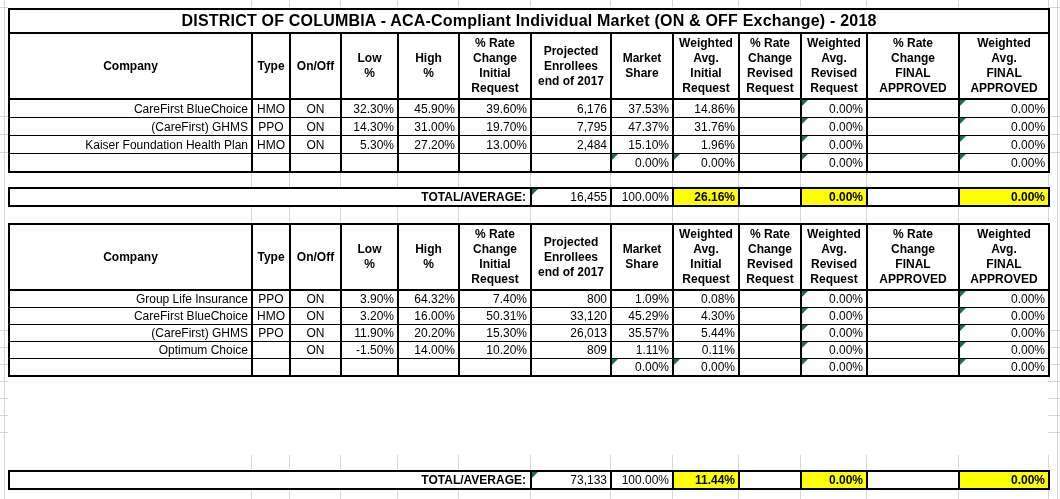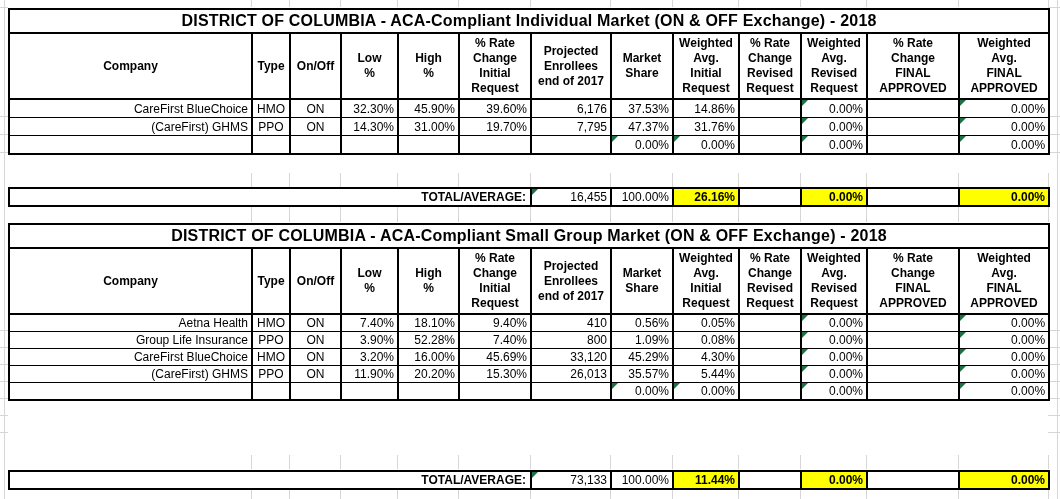--- a/index.html
+++ b/index.html
@@ -222,20 +222,35 @@
             <td class="al-r">19.70%</td>
             <td class="al-r">7,795</td>
             <td class="al-r">47.37%</td>
             <td class="al-r">31.76%</td>
             <td class="al-r"></td>
             <td class="al-r flag">0.00%</td>
             <td class="al-r"></td>
             <td class="al-r flag">0.00%</td>
           </tr>
           <tr>
+            <td class="al-r">Kaiser Foundation Health Plan</td>
+            <td class="al-c">HMO</td>
+            <td class="al-c">ON</td>
+            <td class="al-r">5.30%</td>
+            <td class="al-r">27.20%</td>
+            <td class="al-r">13.00%</td>
+            <td class="al-r">2,484</td>
+            <td class="al-r">15.10%</td>
+            <td class="al-r">1.96%</td>
+            <td class="al-r"></td>
+            <td class="al-r flag">0.00%</td>
+            <td class="al-r"></td>
+            <td class="al-r flag">0.00%</td>
+          </tr>
+          <tr>
             <td class="al-r"></td>
             <td class="al-c"></td>
             <td class="al-c"></td>
             <td class="al-r"></td>
             <td class="al-r"></td>
             <td class="al-r"></td>
             <td class="al-r"></td>
             <td class="al-r flag">0.00%</td>
             <td class="al-r flag">0.00%</td>
             <td class="al-r"></td>
@@ -285,23 +300,20 @@
           <col style="width:72px">
         <col style="width:80px">
           <col style="width:62px">
           <col style="width:66px">
         <col style="width:62px">
           <col style="width:66px">
           <col style="width:92px">
           <col style="width:90px">
       </colgroup>
       <thead>
-        <tr>
-          <th class="title-cell" colspan="13">DISTRICT OF COLUMBIA - ACA-Compliant Small Group Market (ON &amp; OFF Exchange) - 2018</th>
-        </tr>
         <tr class="head-row">
           <th>Company</th>
           <th>Type</th>
           <th>On/Off</th>
           <th>Low
 %</th>
           <th>High
 %</th>
           <th>% Rate
 Change
@@ -329,56 +341,41 @@
 FINAL
 APPROVED</th>
           <th>Weighted
 Avg.
 FINAL
 APPROVED</th>
         </tr>
       </thead>
       <tbody class="data">
           <tr>
-            <td class="al-r">Aetna Health</td>
-            <td class="al-c">HMO</td>
-            <td class="al-c">ON</td>
-            <td class="al-r">7.40%</td>
-            <td class="al-r">18.10%</td>
-            <td class="al-r">9.40%</td>
-            <td class="al-r">410</td>
-            <td class="al-r">0.56%</td>
-            <td class="al-r">0.05%</td>
-            <td class="al-r"></td>
-            <td class="al-r flag">0.00%</td>
-            <td class="al-r"></td>
-            <td class="al-r flag">0.00%</td>
-          </tr>
-          <tr>
             <td class="al-r">Group Life Insurance</td>
             <td class="al-c">PPO</td>
             <td class="al-c">ON</td>
             <td class="al-r">3.90%</td>
-            <td class="al-r">52.28%</td>
+            <td class="al-r">64.32%</td>
             <td class="al-r">7.40%</td>
             <td class="al-r">800</td>
             <td class="al-r">1.09%</td>
             <td class="al-r">0.08%</td>
             <td class="al-r"></td>
             <td class="al-r flag">0.00%</td>
             <td class="al-r"></td>
             <td class="al-r flag">0.00%</td>
           </tr>
           <tr>
             <td class="al-r">CareFirst BlueChoice</td>
             <td class="al-c">HMO</td>
             <td class="al-c">ON</td>
             <td class="al-r">3.20%</td>
             <td class="al-r">16.00%</td>
-            <td class="al-r">45.69%</td>
+            <td class="al-r">50.31%</td>
             <td class="al-r">33,120</td>
             <td class="al-r">45.29%</td>
             <td class="al-r">4.30%</td>
             <td class="al-r"></td>
             <td class="al-r flag">0.00%</td>
             <td class="al-r"></td>
             <td class="al-r flag">0.00%</td>
           </tr>
           <tr>
             <td class="al-r">(CareFirst) GHMS</td>
@@ -389,20 +386,35 @@
             <td class="al-r">15.30%</td>
             <td class="al-r">26,013</td>
             <td class="al-r">35.57%</td>
             <td class="al-r">5.44%</td>
             <td class="al-r"></td>
             <td class="al-r flag">0.00%</td>
             <td class="al-r"></td>
             <td class="al-r flag">0.00%</td>
           </tr>
           <tr>
+            <td class="al-r">Optimum Choice</td>
+            <td class="al-c"></td>
+            <td class="al-c">ON</td>
+            <td class="al-r">-1.50%</td>
+            <td class="al-r">14.00%</td>
+            <td class="al-r">10.20%</td>
+            <td class="al-r">809</td>
+            <td class="al-r">1.11%</td>
+            <td class="al-r">0.11%</td>
+            <td class="al-r"></td>
+            <td class="al-r flag">0.00%</td>
+            <td class="al-r"></td>
+            <td class="al-r flag">0.00%</td>
+          </tr>
+          <tr>
             <td class="al-r"></td>
             <td class="al-c"></td>
             <td class="al-c"></td>
             <td class="al-r"></td>
             <td class="al-r"></td>
             <td class="al-r"></td>
             <td class="al-r"></td>
             <td class="al-r flag">0.00%</td>
             <td class="al-r flag">0.00%</td>
             <td class="al-r"></td>

